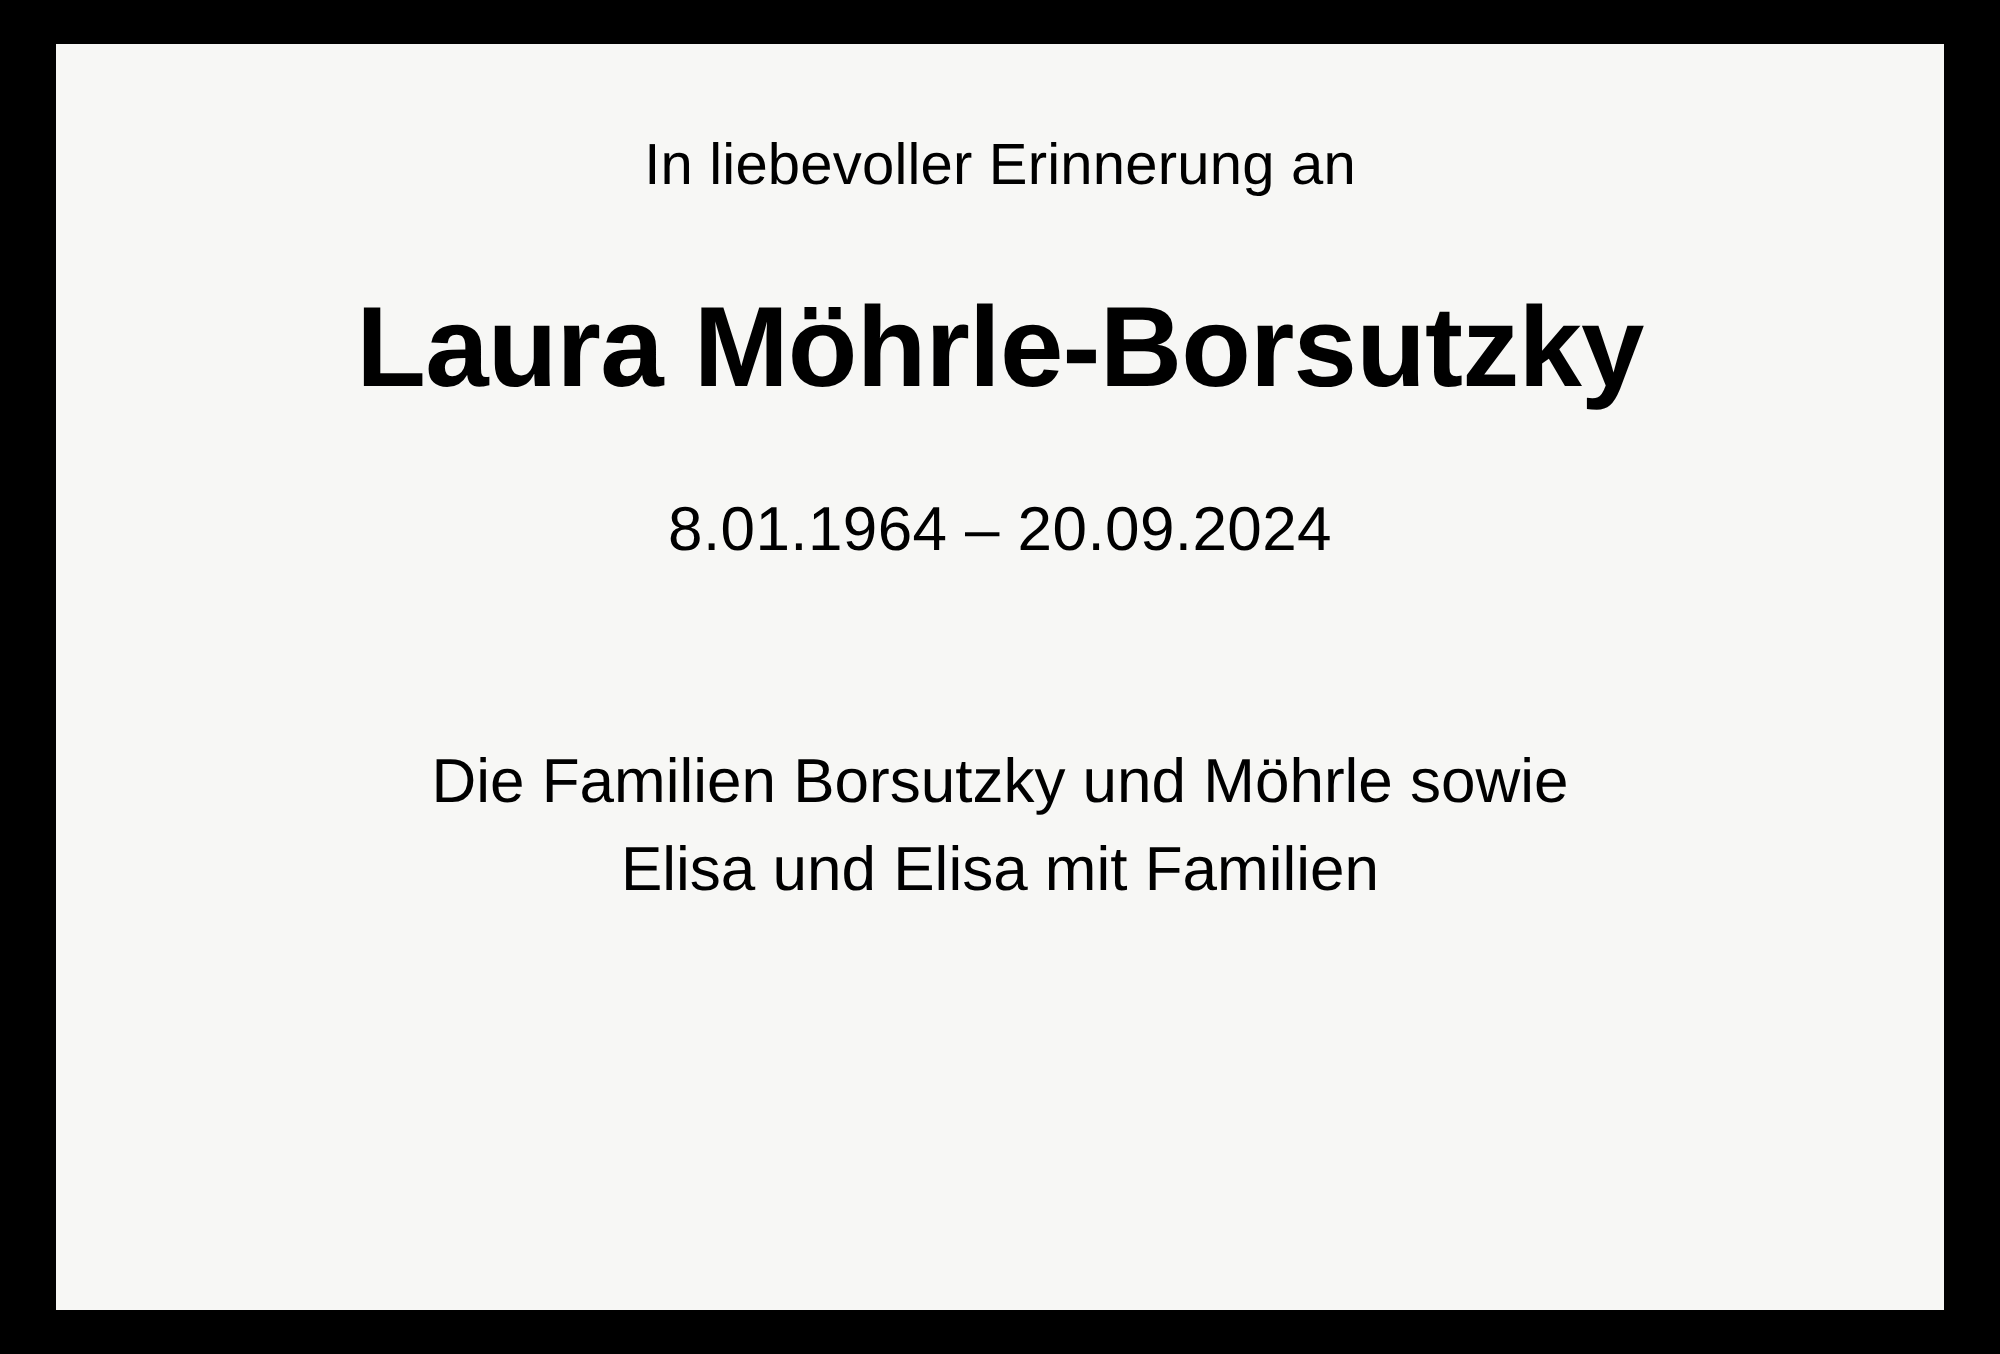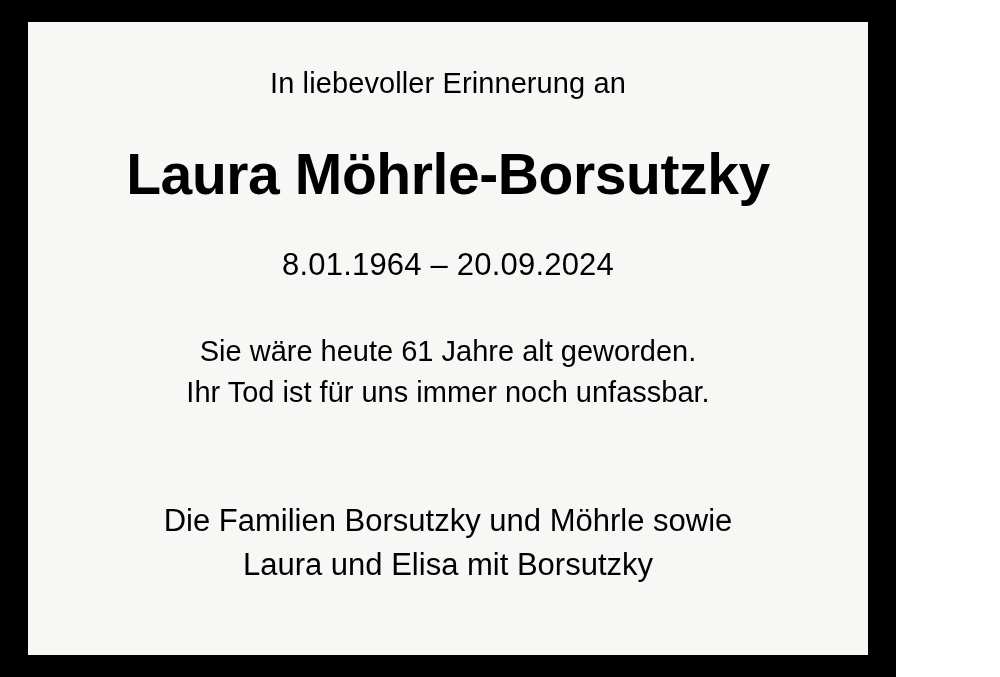--- a/index.html
+++ b/index.html
@@ -8,21 +8,21 @@
     background: #ffffff;
   }
   body {
     width: 1000px;
     height: 677px;
     font-family: "Liberation Sans", sans-serif;
     overflow: hidden;
   }
   .obituary-frame {
     box-sizing: border-box;
-    width: 896px;
+    width: 1000px;
     height: 677px;
     background: #ffffff;
     border-top: 22px solid #000000;
     border-bottom: 22px solid #000000;
     border-left: 28px solid #000000;
     border-right: 28px solid #000000;
     position: relative;
   }
   .inner {
     box-sizing: border-box;
@@ -74,24 +74,20 @@
 
 <div class="obituary-frame">
   <div class="inner">
 
     <div class="intro-line">In liebevoller Erinnerung an</div>
 
     <div class="deceased-name">Laura Möhrle-Borsutzky</div>
 
     <div class="dates-line">8.01.1964 – 20.09.2024</div>
 
-    <div class="message-block">
-      <div>Sie wäre heute 61 Jahre alt geworden.</div>
-      <div>Ihr Tod ist für uns immer noch unfassbar.</div>
-    </div>
 
     <div class="family-block">
       <div>Die Familien Borsutzky und Möhrle sowie</div>
-      <div>Laura und Elisa mit Borsutzky</div>
+      <div>Elisa und Elisa mit Familien</div>
     </div>
 
   </div>
 </div>
 
 </body></html>

